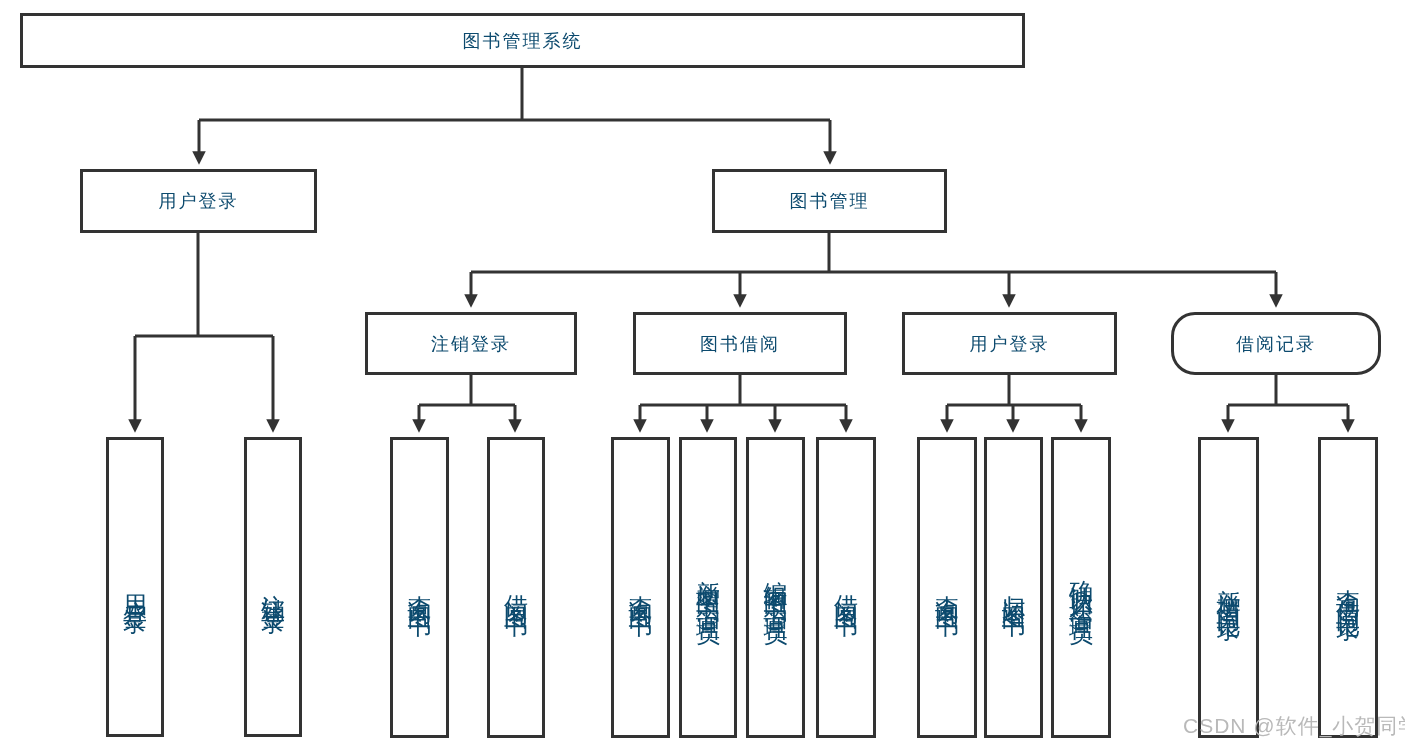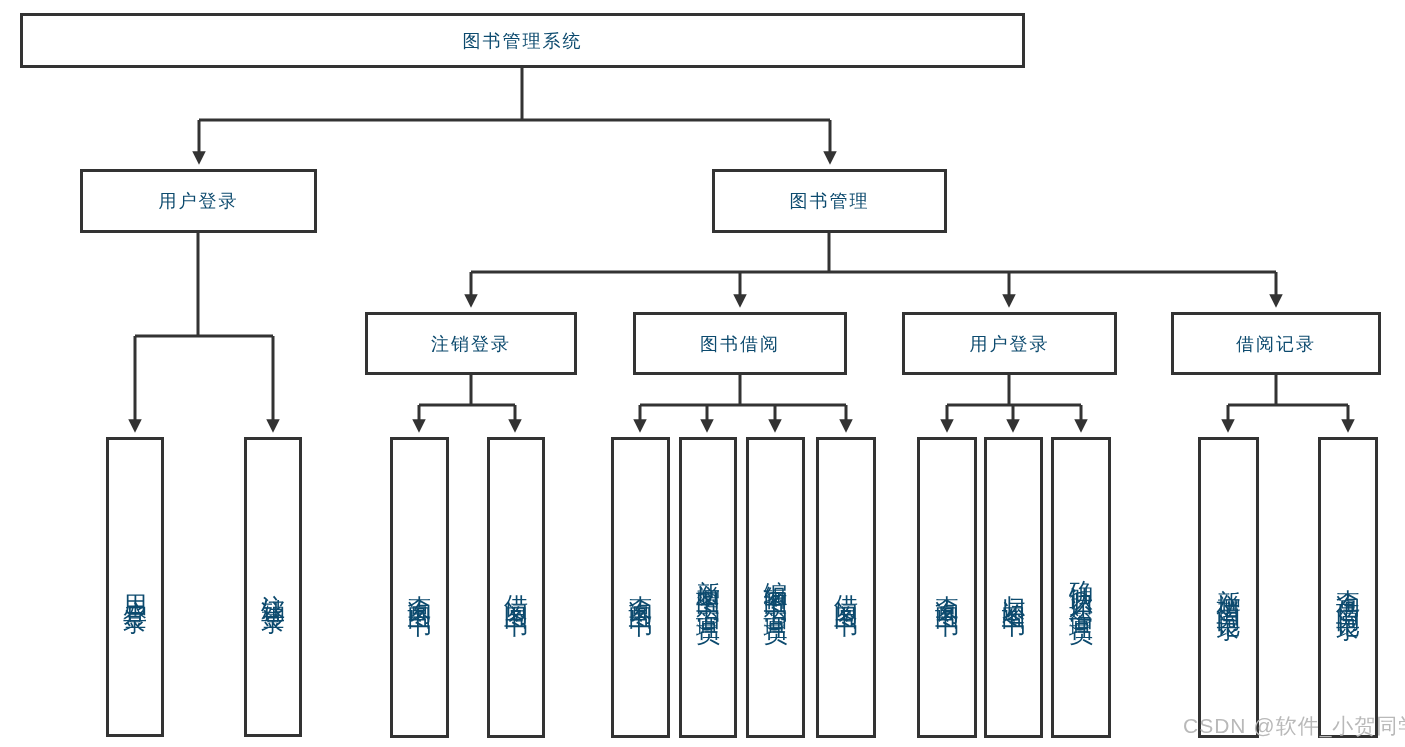--- a/index.html
+++ b/index.html
@@ -119,21 +119,21 @@
 
   <div class="box" style="left:365px; top:312px; width:212px; height:63px;">
     <span class="hlabel">注销登录</span>
   </div>
   <div class="box" style="left:633px; top:312px; width:214px; height:63px;font-family:Liberation Serif, serif;">
     <span class="hlabel">图书借阅</span>
   </div>
   <div class="box" style="left:902px; top:312px; width:215px; height:63px;">
     <span class="hlabel">用户登录</span>
   </div>
-  <div class="box" style="left:1171px; top:312px; width:210px; height:63px;">
+  <div class="box" style="left:1171px; top:312px; width:210px; height:63px;border-radius:24px;">
     <span class="hlabel">借阅记录</span>
   </div>
 
   <div class="box vbox" style="left:106px; top:437px; width:58px; height:300px;">
     <span class="vlabel">用户登录</span>
   </div>
   <div class="box vbox" style="left:244px; top:437px; width:58px; height:300px;">
     <span class="vlabel">注销登录</span>
   </div>
 

